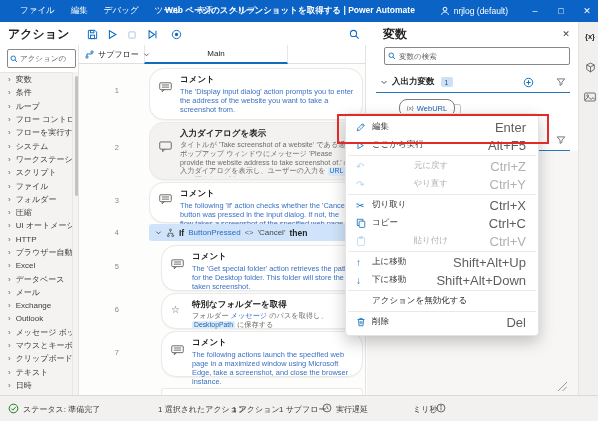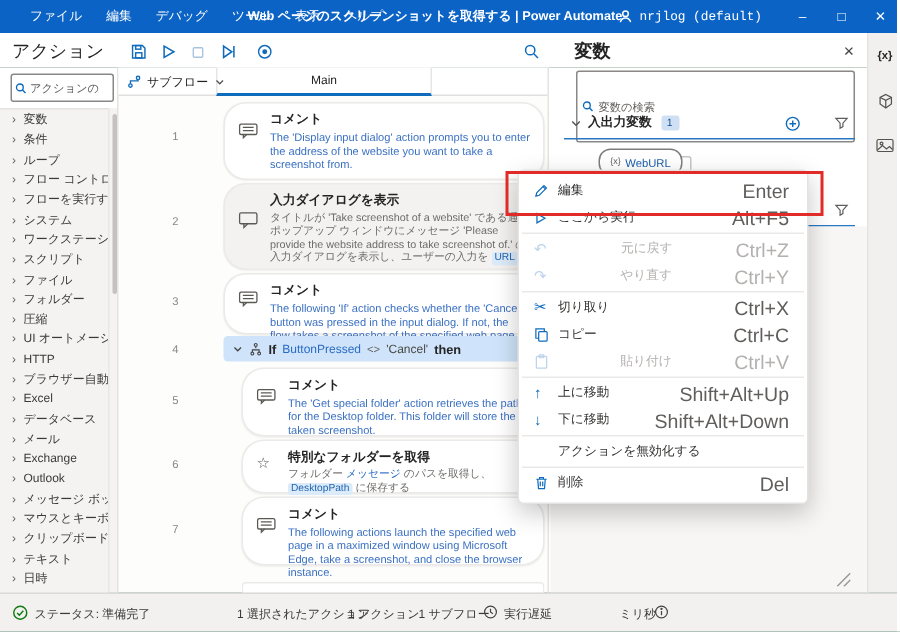--- a/index.html
+++ b/index.html
@@ -1,32 +1,32 @@
 <!DOCTYPE html>
 <html><head>
 <meta charset="utf-8">
 <style>
   html,body{margin:0;padding:0;background:#fff;}
   #app{position:relative;width:598px;height:421px;overflow:hidden;
        font-family:"Liberation Sans","DejaVu Sans",sans-serif;
-       -webkit-font-smoothing:antialiased;background:#14532d;}
+       -webkit-font-smoothing:antialiased;background:#f9a8d4;}
   svg{display:block;}
 
   
   #titlebar{position:absolute;left:0;top:0;width:600px;height:22px;background:#0b63c5;color:#fff;}
   #titlebar .menus{position:absolute;left:20px;top:0;height:22px;display:flex;align-items:center;gap:16px;font-size:8.5px;}
   #titlebar .menus span{cursor:default;}
   #tb-title{position:absolute;left:150px;right:170px;top:0;height:22px;display:flex;align-items:center;justify-content:center;font-size:8.5px;font-weight:bold;white-space:nowrap;overflow:hidden;}
   #tb-right{position:absolute;right:0;top:0;height:22px;display:flex;align-items:center;}
-  #tb-user{display:flex;align-items:flex-start;gap:4px;font-size:8.5px;margin-right:14px;font-family:Liberation Mono, monospace;}
+  #tb-user{display:flex;align-items:flex-start;gap:4px;font-size:8.5px;margin-right:14px;}
   .winbtn{width:26px;height:22px;display:flex;align-items:center;justify-content:center;font-size:9px;}
 
   
   #hdr{position:absolute;left:0;top:22px;width:600px;height:23px;background:#fff;}
-  #actions-title{position:absolute;left:8px;top:4px;font-size:12px;font-weight:normal;color:#242424;}
+  #actions-title{position:absolute;left:8px;top:4px;font-size:12px;font-weight:bold;color:#242424;}
   #vars-title{position:absolute;left:383px;top:4px;font-size:12px;font-weight:bold;color:#242424;}
   .tbtn{position:absolute;top:5px;width:16px;height:15px;display:flex;align-items:center;justify-content:center;}
   #vars-close{position:absolute;left:558px;top:4px;width:16px;height:16px;display:flex;align-items:center;justify-content:center;font-size:9px;color:#444;}
 
   
   #sidebar{position:absolute;left:0;top:45px;width:78px;height:350px;background:#fff;}
   #side-search{position:absolute;left:7px;top:4px;width:63px;height:17px;border:1px solid #8a8886;border-radius:2px;background:#fff;display:flex;align-items:center;padding:0 2px;overflow:hidden;}
   #side-search input{border:0;outline:0;width:46px;font-size:7.5px;padding:0;margin-left:2px;color:#333;background:transparent;font-family:inherit;}
   #side-search input::placeholder{color:#605e5c;}
   #cats{position:absolute;left:0;top:27px;width:72px;height:323px;background:#f4f3f2;border-top:1px solid #e5e3e1;overflow:hidden;}
@@ -52,21 +52,21 @@
   .vlink{color:#2a6bc5;}
   #ifrow{position:absolute;left:70px;top:179px;width:212px;height:17px;background:#cfe4fa;border-radius:3px;display:flex;align-items:center;gap:4px;padding:0 6px;box-sizing:border-box;}
   #ifrow .kw{font-weight:bold;font-size:8.5px;color:#242424;}
   #ifrow .opnd{font-size:8px;color:#2a6bc5;}
   #ifrow .op{font-size:7.5px;color:#605e5c;}
   #ifrow .val{font-size:8px;color:#494744;}
   #card8{position:absolute;left:82px;top:343px;width:200px;height:8px;background:#fff;border:1px solid #eceae8;border-radius:3px 3px 0 0;border-bottom:0;}
 
   
   #vars{position:absolute;left:365px;top:45px;width:213px;height:350px;background:#fff;border-left:1px solid #e5e3e1;}
-  #var-search{position:absolute;left:18px;top:2px;width:178px;height:16px;border:1px solid #8a8886;border-radius:2px;background:#fff;display:flex;align-items:center;padding:15px 3px;}
+  #var-search{position:absolute;left:18px;top:2px;width:178px;height:16px;border:1px solid #8a8886;border-radius:2px;background:#fff;display:flex;align-items:center;padding:0 3px;}
   #var-search input{border:0;outline:0;width:150px;font-size:7.5px;padding:0;margin-left:3px;color:#333;background:transparent;font-family:inherit;}
   #var-search input::placeholder{color:#605e5c;}
   .vsec{position:absolute;left:10px;width:194px;height:20px;border-bottom:1px solid #2a77c2;display:flex;align-items:center;}
   #vsec1{top:27px;}
   #vsec2{top:85px;}
   .vsec .lbl{font-size:8.5px;font-weight:bold;color:#242424;margin-left:16px;}
   .badge{margin-left:6px;min-width:10px;height:10px;background:#cfe0f4;color:#15508f;border-radius:2px;font-size:7px;display:flex;align-items:center;justify-content:center;padding:0 1px;}
   .vsec .sp{flex:1;}
   #chip-behind{position:absolute;left:45px;top:59px;width:48px;height:13px;border:1px solid #c8c6c4;border-radius:2px;background:#fff;}
   #var-chip{position:absolute;left:33px;top:54px;width:54px;height:16px;border:1px solid #7f7d7b;border-radius:8px;background:#fff;display:flex;align-items:center;justify-content:center;gap:3px;}

